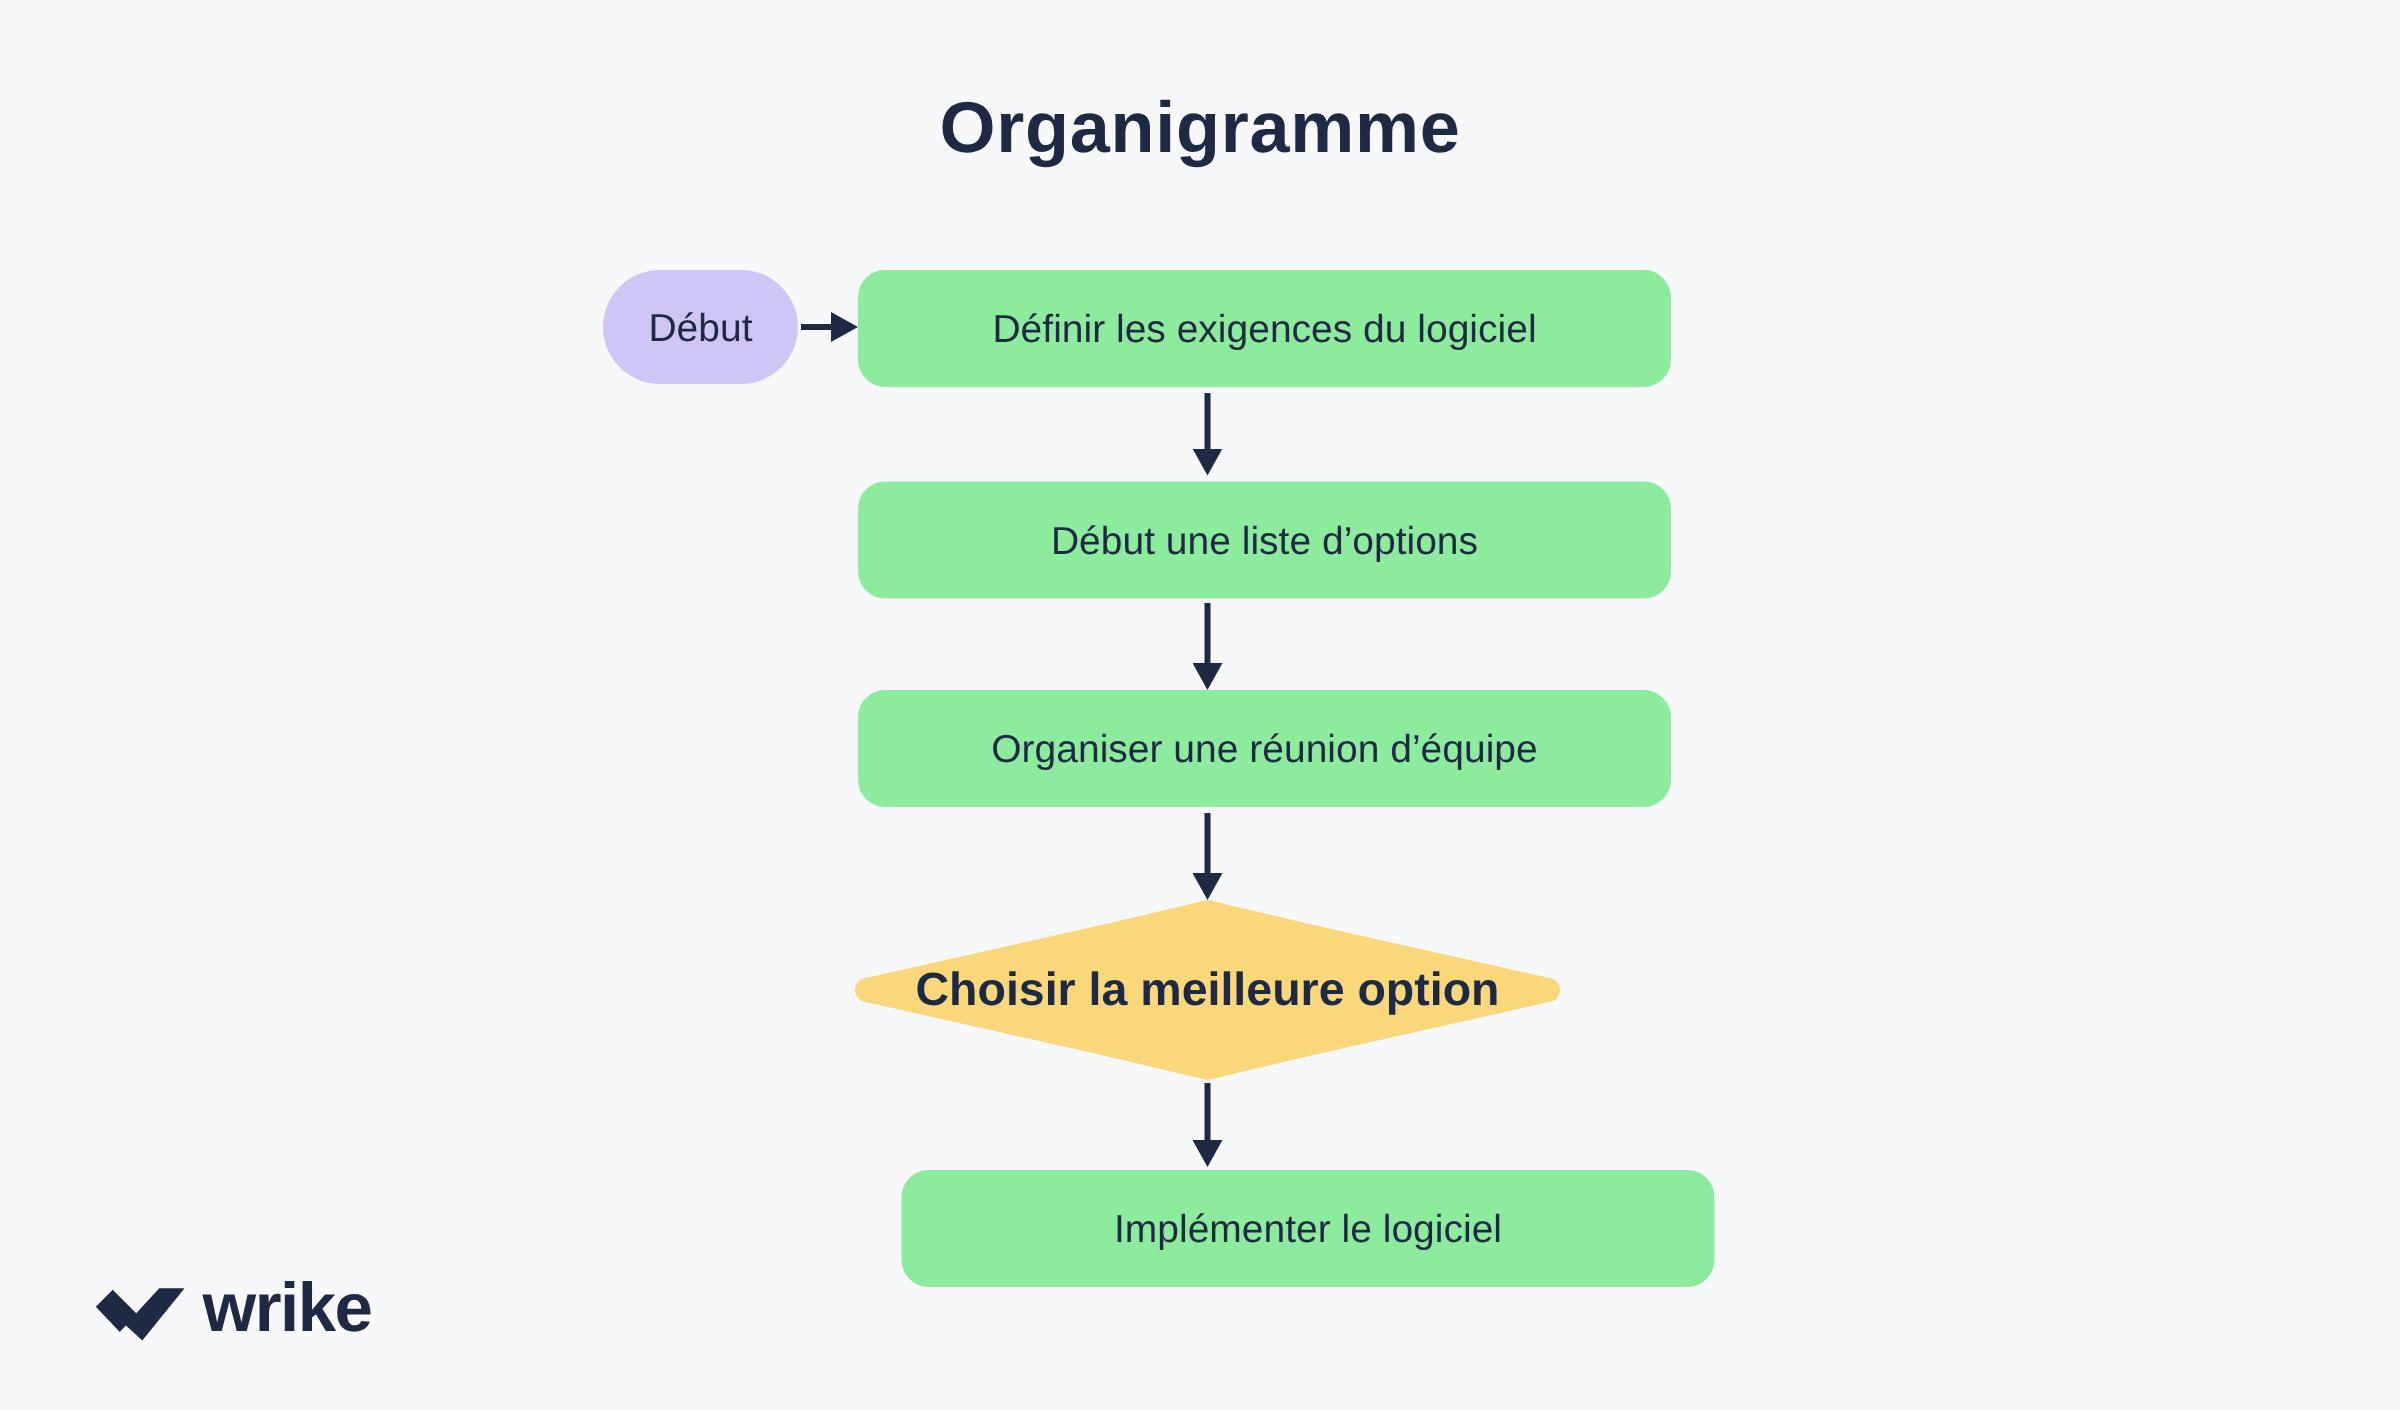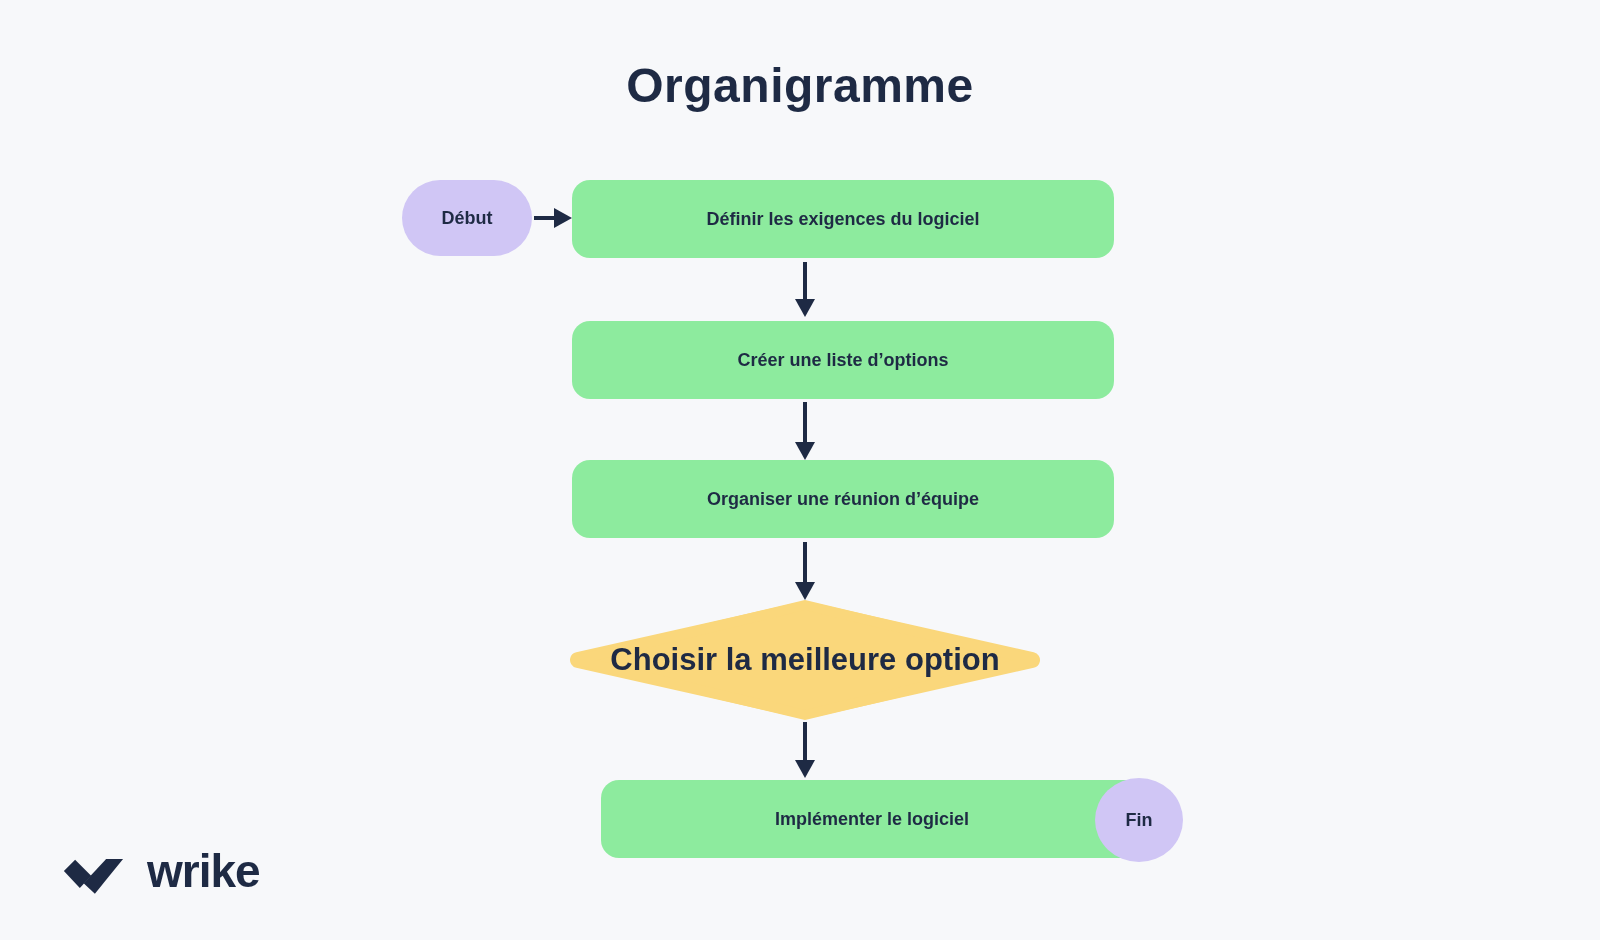--- a/index.html
+++ b/index.html
@@ -24,22 +24,22 @@
     font-size: 48px;
     font-weight: 700;
     letter-spacing: 0.5px;
     color: var(--ink, #1E2A44);
   }
   .node {
     position: absolute;
     display: flex;
     align-items: center;
     justify-content: center;
-    font-size: 18px;
-    font-weight: 700;
+    font-size: 26px;
+    font-weight: 400;
     color: var(--ink, #1E2A44);
     text-align: center;
   }
   .step {
     left: 572px;
     width: 542px;
     height: 78px;
     border-radius: 18px;
     background: var(--step, #8DEB9E);
   }
@@ -90,21 +90,21 @@
     width: 1600px;
     height: 940px;
     pointer-events: none;
   }
   .logo {
     position: absolute;
     left: 62px;
     top: 848px;
     display: flex;
     align-items: center;
-    gap: 23px;
+    gap: 11px;
   }
   .logo-text {
     font-size: 46px;
     font-weight: 700;
     letter-spacing: -1px;
     color: var(--ink, #1E2A44);
     line-height: 1;
     padding-bottom: 4px;
   }
 </style>
@@ -130,41 +130,38 @@
   </svg>
 
   <div class="node pill">
     <span>Début</span>
   </div>
 
   <div class="node step step1">
     <span>Définir les exigences du logiciel</span>
   </div>
   <div class="node step step2">
-    <span>Créer une liste d’options</span>
+    <span>Début une liste d’options</span>
   </div>
   <div class="node step step3">
     <span>Organiser une réunion d’équipe</span>
   </div>
 
   <svg class="diamond-svg" viewBox="0 0 490 128">
     <polygon points="18,64 245,13 472,64 245,115" fill="#FAD77B" stroke="#FAD77B" stroke-width="16" stroke-linejoin="round"></polygon>
     <polygon points="16,64 245,9 474,64 245,119" fill="#FAD77B" stroke="#FAD77B" stroke-width="10" stroke-linejoin="round"></polygon>
   </svg>
   <div class="diamond-label">
     <span>Choisir la meilleure option</span>
   </div>
 
   <div class="node step step4">
     <span>Implémenter le logiciel</span>
   </div>
 
-  <div class="node circle">
-    <span>Fin</span>
-  </div>
 
   <div class="logo">
     <svg width="62" height="44" viewBox="0 0 66 44">
       <polygon points="2,20 14,8 31,25 19,38" fill="#1E2A44"></polygon>
       <polygon points="23,33 47,7 65,7 35,44" fill="#1E2A44"></polygon>
     </svg>
     <span class="logo-text">wrike</span>
   </div>
 
 </div>

